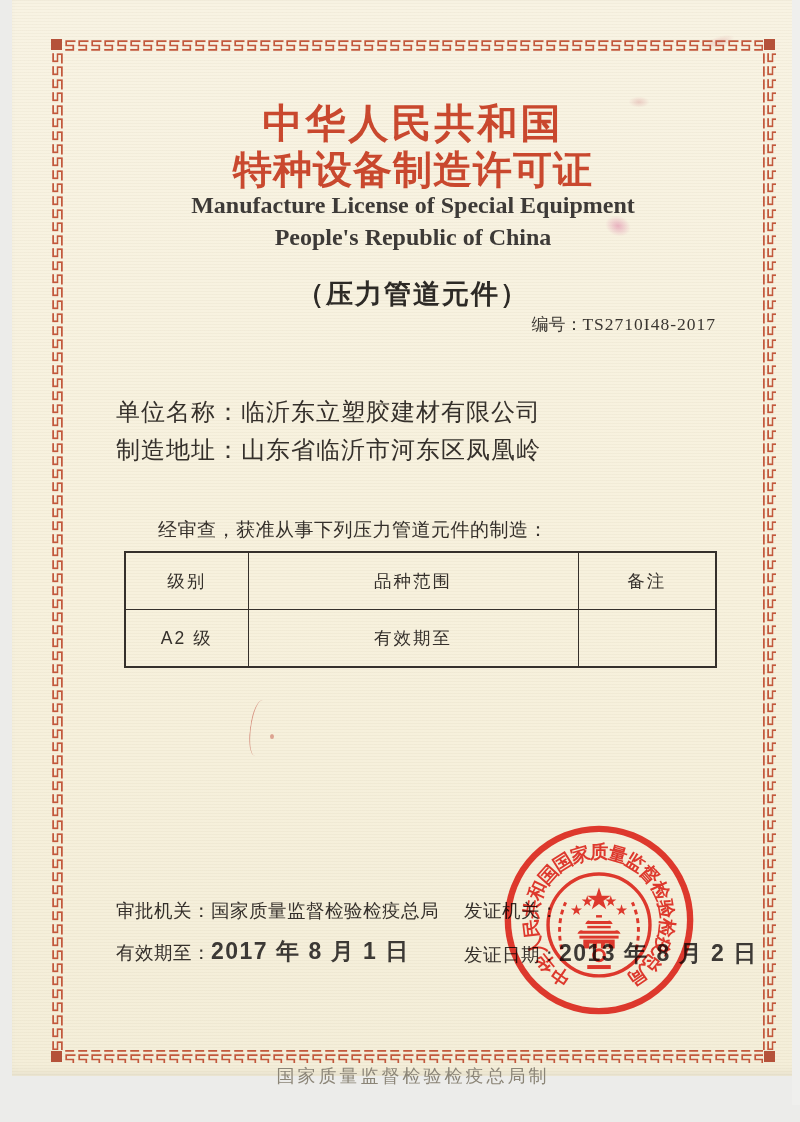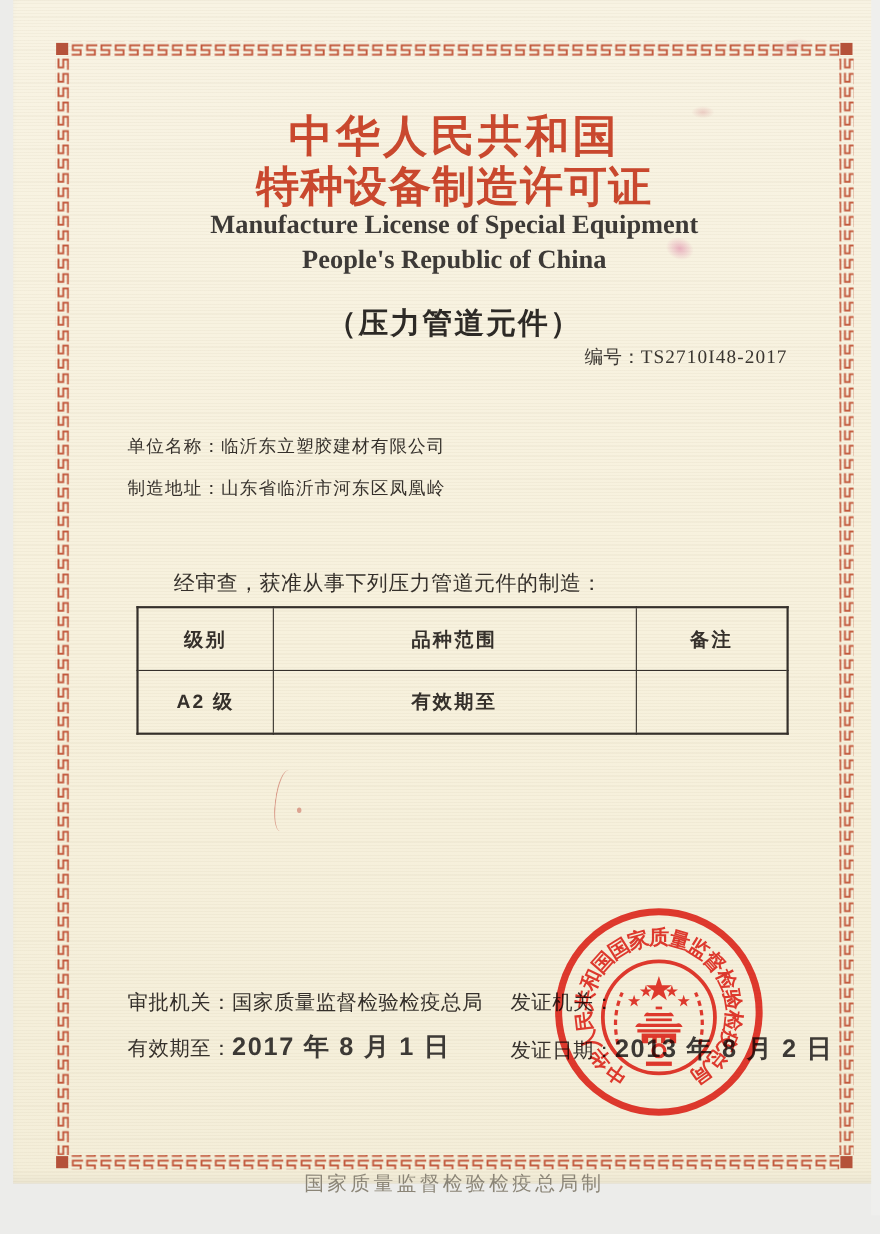--- a/index.html
+++ b/index.html
@@ -24,29 +24,29 @@
   .center{left:38px;width:726px;text-align:center;}
   .title-cn{font-weight:700;color:#c9482e;}
   .title-cn1{top:96px;font-size:40px;letter-spacing:3px;}
   .title-cn2{top:143px;font-size:39px;letter-spacing:1px;}
   .title-en{font-family:"Liberation Serif",serif;font-weight:700;color:#3d3a37;font-size:24px;}
   .title-en1{top:192px;}
   .title-en2{top:224px;}
   .subtitle{top:276px;font-size:27px;letter-spacing:2px;color:#2d2a26;font-weight:600;}
   .license{top:313px;right:88px;font-size:17px;color:#3a3631;}
   .license .no{font-family:Liberation Serif, serif;font-size:17.5px;letter-spacing:1px;}
-  .bodyline{font-size:16px;color:#35302b;letter-spacing:1px;}
+  .bodyline{font-size:24px;color:#35302b;letter-spacing:1px;}
   .company{top:396px;left:104px;}
   .address{top:434px;left:104px;}
   .note{top:517px;left:146px;font-size:19px;color:#35302b;letter-spacing:.5px;}
   
   .lic-table{position:absolute;left:112px;top:551px;width:591px;border-collapse:collapse;
     table-layout:fixed;}
   .lic-table th,.lic-table td{
-    border:1.6px solid #35302b;font-weight:700;color:#35302b;
+    border:1.6px solid #35302b;font-weight:400;color:#35302b;
     text-align:center;vertical-align:middle;font-size:17.5px;letter-spacing:2px;padding:16px;}
   .lic-table{border:2.5px solid #35302b;}
   .lic-table .hrow{height:38px;}
   .lic-table .drow{height:57px;}
   
   .footline{font-size:18.5px;color:#35302b;letter-spacing:.5px;}
   .approval{top:898px;left:104px;}
   .valid{top:936px;left:104px;}
   .issue-org{top:898px;left:452px;}
   .issue-date{top:938px;left:452px;}

